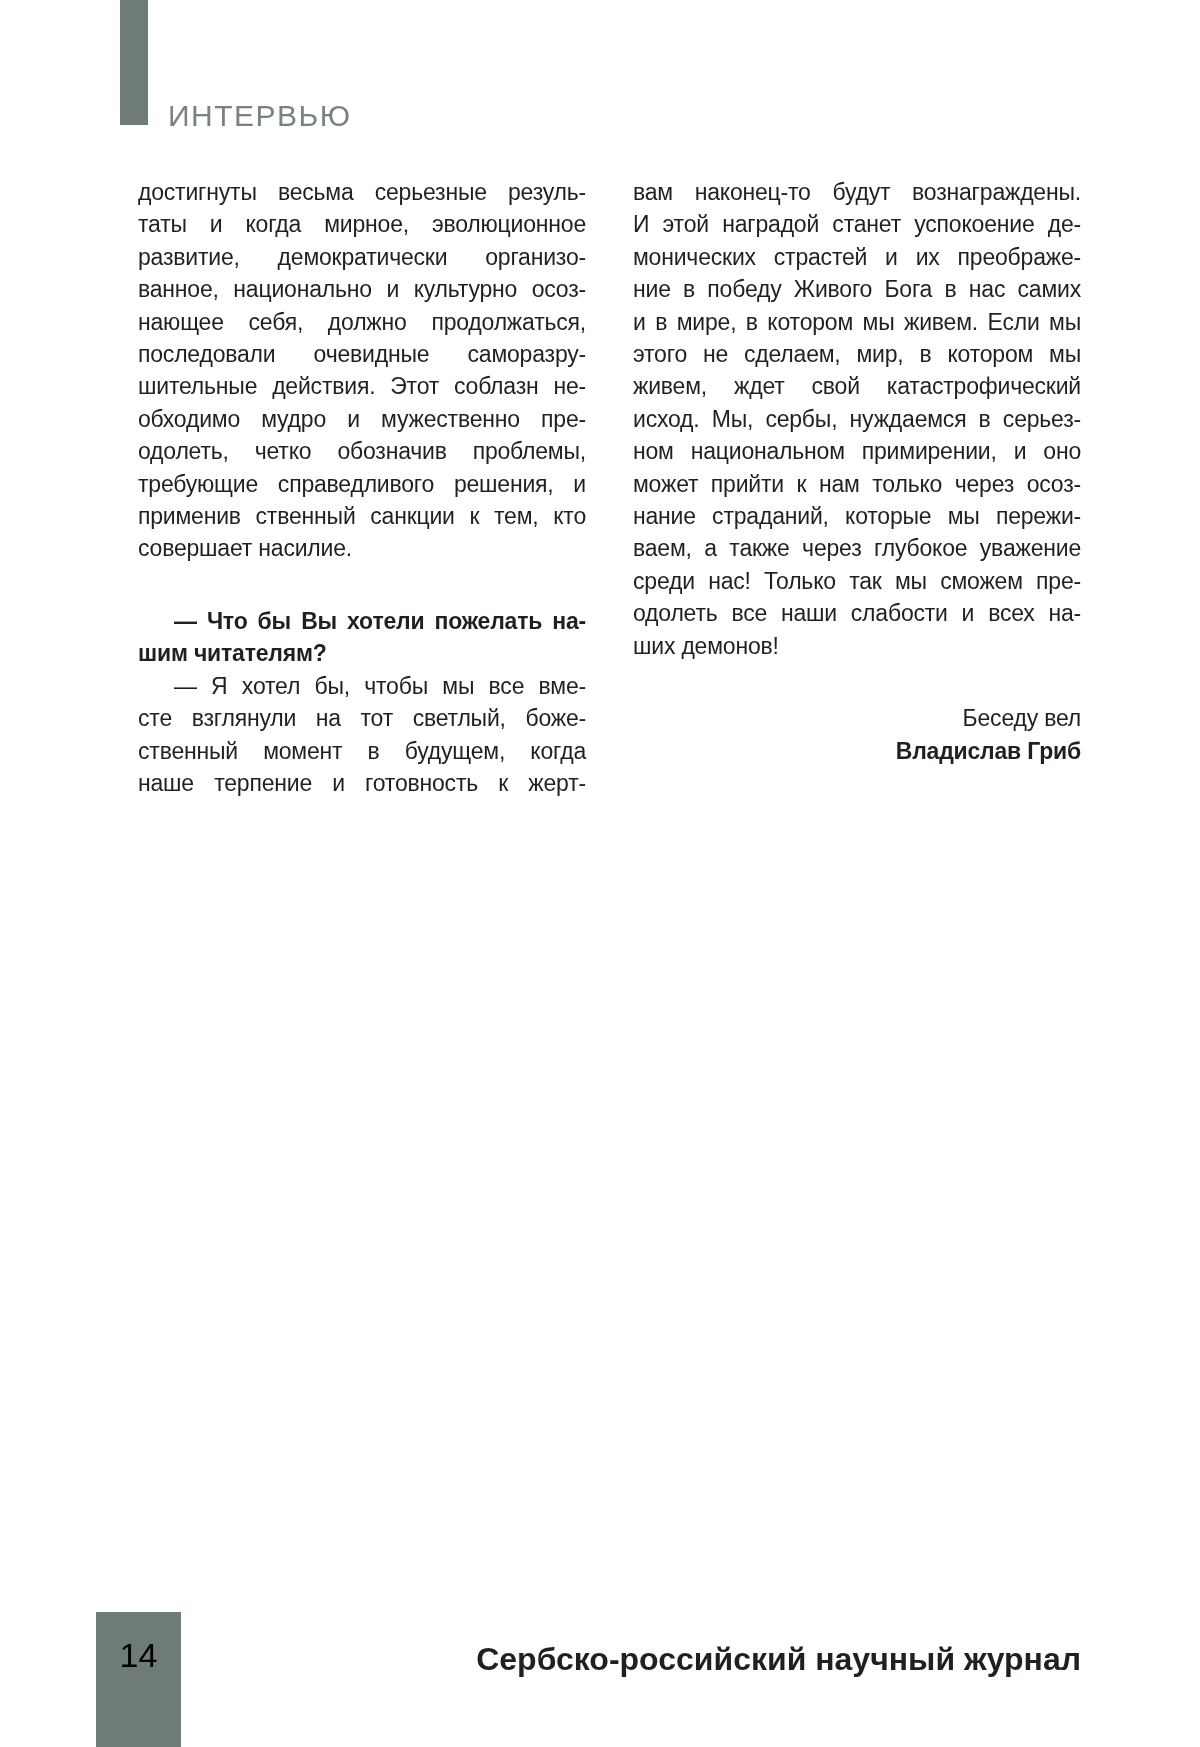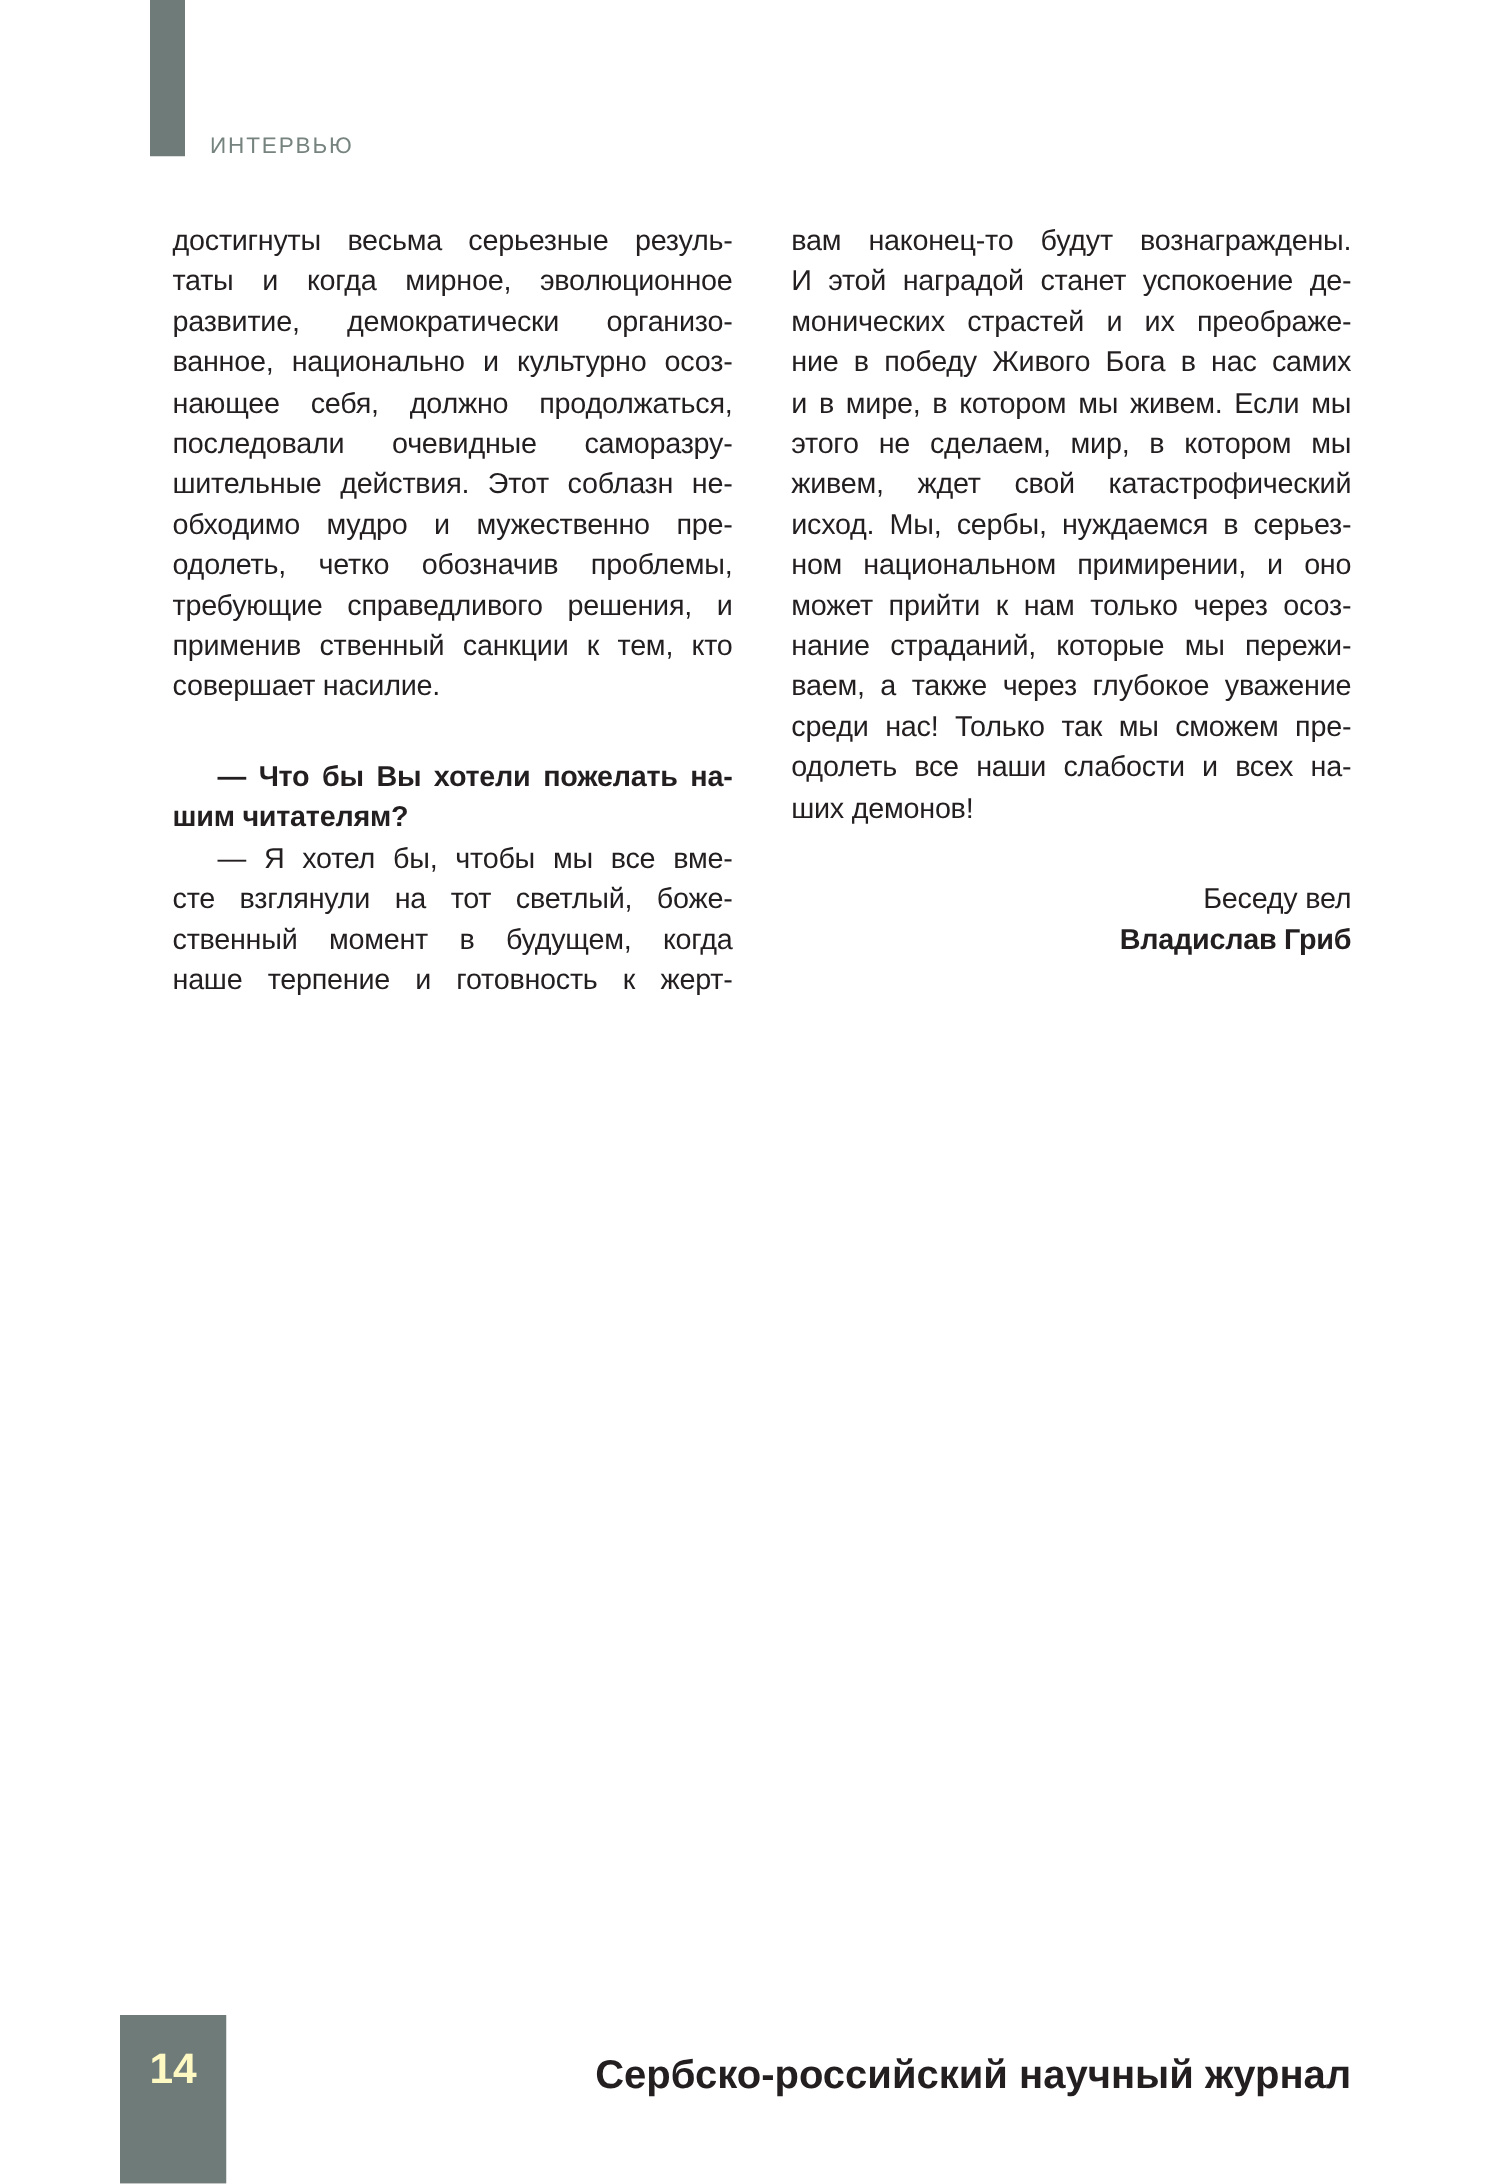--- a/index.html
+++ b/index.html
@@ -16,21 +16,21 @@
   
   .accent-bar {
     position: absolute;
     left: 120px; top: 0;
     width: 28px; height: 125px;
     background: #6e7b79;
   }
   .section-label {
     position: absolute;
     left: 168px; top: 101px;
-    font-size: 18px;
+    font-size: 30px;
     line-height: 30px;
     letter-spacing: 1.5px;
     color: #76837f;
   }
 
   
   .columns {
     position: absolute;
     left: 138px; top: 176px;
     width: 943px;
@@ -59,24 +59,24 @@
   .pagenum-box {
     position: absolute;
     left: 96px; top: 1612px;
     width: 85px; height: 135px;
     background: #6f7b79;
     text-align: center;
   }
   .pagenum {
     display: inline-block;
     margin-top: 24px;
-    color: #fef9c3;
+    color: #000000;
     font-size: 34px;
     line-height: 38px;
-    font-weight: bold;
+    font-weight: normal;
   }
   .journal-title {
     position: absolute;
     right: 119px; top: 1643px;
     font-size: 32px;
     line-height: 32px;
     font-weight: 600;
     color: #231f20;
   }
 </style>

